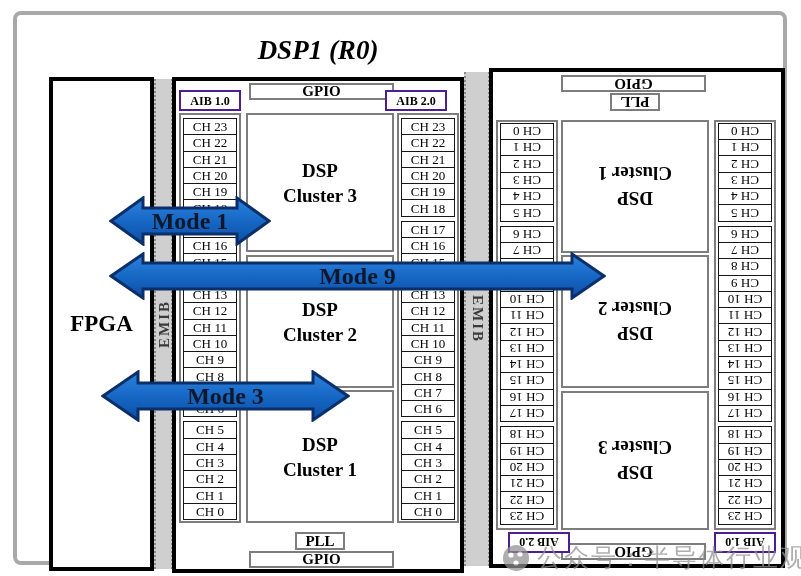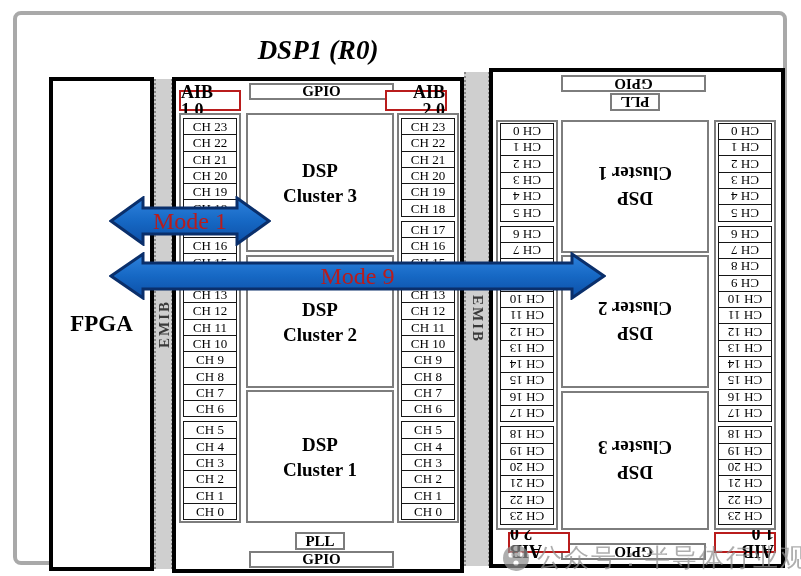--- a/index.html
+++ b/index.html
@@ -37,22 +37,22 @@
   .chip2{left:472px;top:53px;width:296px;height:500px;}
   .chip-inner{position:absolute;left:0;top:0;width:284px;height:488px;}
   .chip2 .chip-inner{left:2px;top:2px;transform:rotate(180deg);}
 
   .gray-box{border:2px solid #7d7d7d;background:#fff;display:flex;align-items:center;
             justify-content:center;font-weight:bold;}
   .gpio-top{position:absolute;left:73px;top:2px;width:145px;height:17px;font-size:15px;line-height:1;}
   .gpio-bottom{position:absolute;left:73px;top:470px;width:145px;height:17px;font-size:15px;line-height:1;}
   .pll{position:absolute;left:119px;top:451px;width:50px;height:18px;font-size:15px;line-height:1;}
 
-  .aib-hdr{position:absolute;top:9px;width:62px;height:21px;border:2px solid #b91c1c;background:#fff;
-           display:flex;align-items:center;justify-content:center;font-weight:bold;font-size:18px;line-height:1;}
+  .aib-hdr{position:absolute;top:9px;width:62px;height:21px;border:2px solid #4c1d95;background:#fff;
+           display:flex;align-items:center;justify-content:center;font-weight:bold;font-size:12px;line-height:1;}
   .aib-left{left:3px;}
   .aib-right{left:209px;text-align:right;}
 
   .chcol{position:absolute;top:32px;width:62px;height:410px;border:2px solid #7d7d7d;background:#fff;
          display:flex;flex-direction:column;padding:1px 2px;}
   .chcol-left{left:3px;}
   .chcol-right{left:221px;}
   .ch{flex:1 1 0;border:1px solid #161616;margin-top:-1px;background:#fff;display:flex;
       align-items:center;justify-content:center;font-size:13px;line-height:1;overflow:hidden;}
   .ch:first-child{margin-top:2px;}
@@ -65,21 +65,21 @@
   .cl-b{top:174px;height:133px;}
   .cl-c{top:309px;height:133px;}
 
   
   .arrow{position:absolute;z-index:5;}
   .arrow svg{display:block;}
   .a1{left:92px;top:181px;width:162px;height:50px;}
   .a2{left:92px;top:237px;width:497px;height:48px;}
   .a3{left:84px;top:355px;width:249px;height:52px;}
   .arrow-label{position:absolute;inset:0;display:flex;align-items:center;justify-content:center;
-               color:#b91c1c;font-weight:normal;font-size:24px;line-height:1;}
+               color:#0f172a;font-weight:bold;font-size:24px;line-height:1;}
 
   
   .watermark{position:absolute;left:484px;top:526px;display:flex;align-items:center;gap:6px;
              z-index:6;color:#8f8f8f;opacity:0.72;font-family:"Liberation Sans","DejaVu Sans",sans-serif;}
   .wm-text{font-size:25px;letter-spacing:2px;white-space:nowrap;}
 </style>
 </head>
 <body>
 
 <div class="canvas">
@@ -267,20 +267,33 @@
             <stop offset="0" stop-color="#2e82dd"></stop>
               <stop offset="0.5" stop-color="#1668c4"></stop>
               <stop offset="1" stop-color="#0d4fa6"></stop>
           </linearGradient>
         </defs>
         <polygon points="2,24 34,2 34,11 463,11 463,2 495,24 463,46 463,37 34,37 34,46" fill="url(#g2)" stroke="#0a2f6b" stroke-width="3" stroke-linejoin="miter"></polygon>
       </svg>
       <span class="arrow-label">Mode 9</span>
     </div>
 
+    <div class="arrow a3">
+      <svg width="249" height="52" viewBox="0 0 249 52">
+        <defs>
+          <linearGradient id="g3" x1="0" y1="0" x2="0" y2="1">
+            <stop offset="0" stop-color="#2e82dd"></stop>
+              <stop offset="0.5" stop-color="#1668c4"></stop>
+              <stop offset="1" stop-color="#0d4fa6"></stop>
+          </linearGradient>
+        </defs>
+        <polygon points="2,26 37,2 37,13 212,13 212,2 247,26 212,50 212,39 37,39 37,50" fill="url(#g3)" stroke="#0a2f6b" stroke-width="3" stroke-linejoin="miter"></polygon>
+      </svg>
+      <span class="arrow-label">Mode 3</span>
+    </div>
 
     <div class="watermark">
       <svg width="30" height="30" viewBox="0 0 30 30">
         <circle cx="15" cy="15" r="13" fill="#8f8f8f"></circle>
         <circle cx="10" cy="12" r="2.6" fill="#ffffff"></circle>
         <circle cx="19" cy="11" r="2.6" fill="#ffffff"></circle>
         <circle cx="15" cy="20" r="2.6" fill="#ffffff"></circle>
       </svg>
       <span class="wm-text">公众号：半导体行业观察</span>
     </div>

